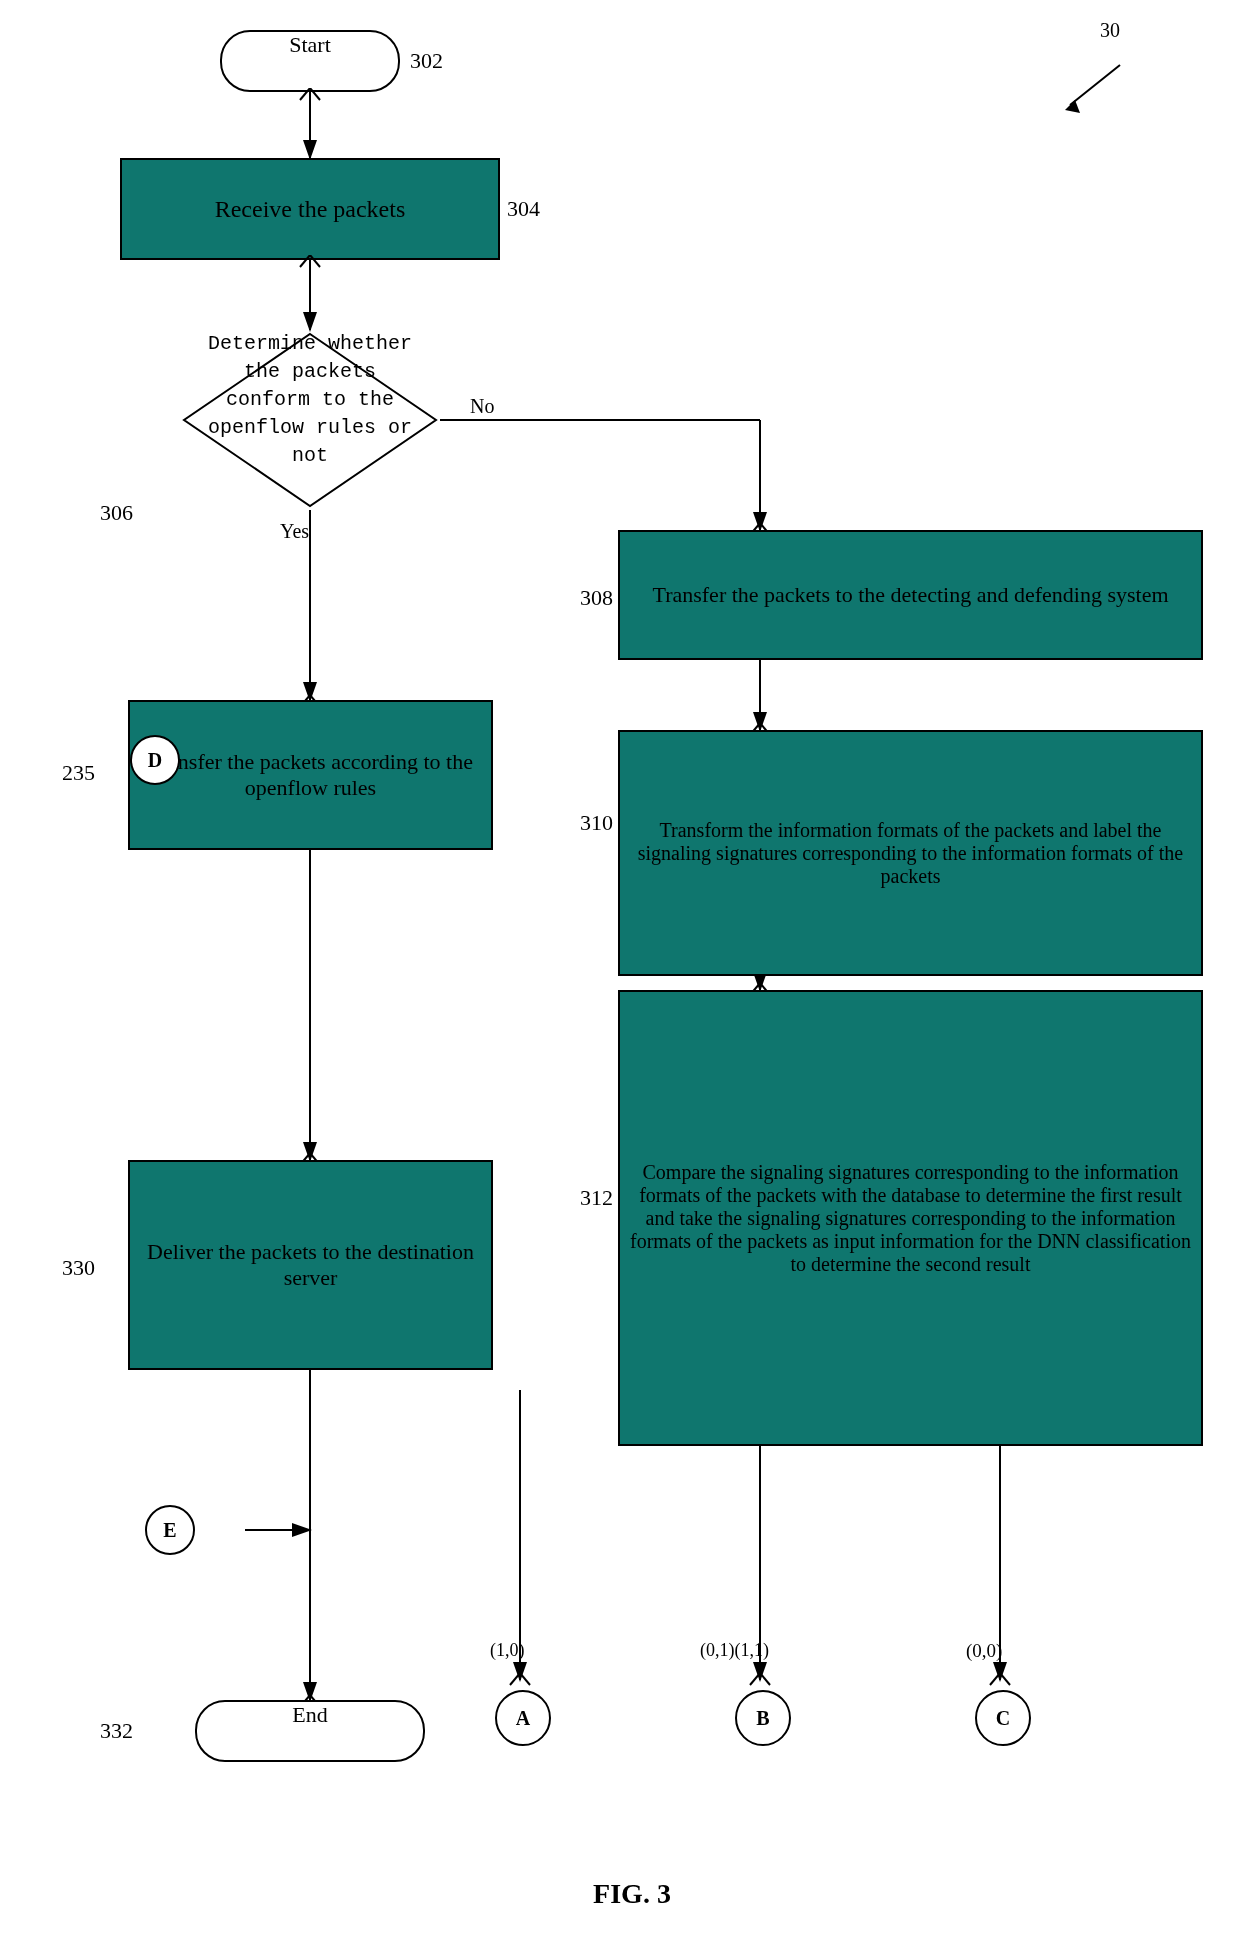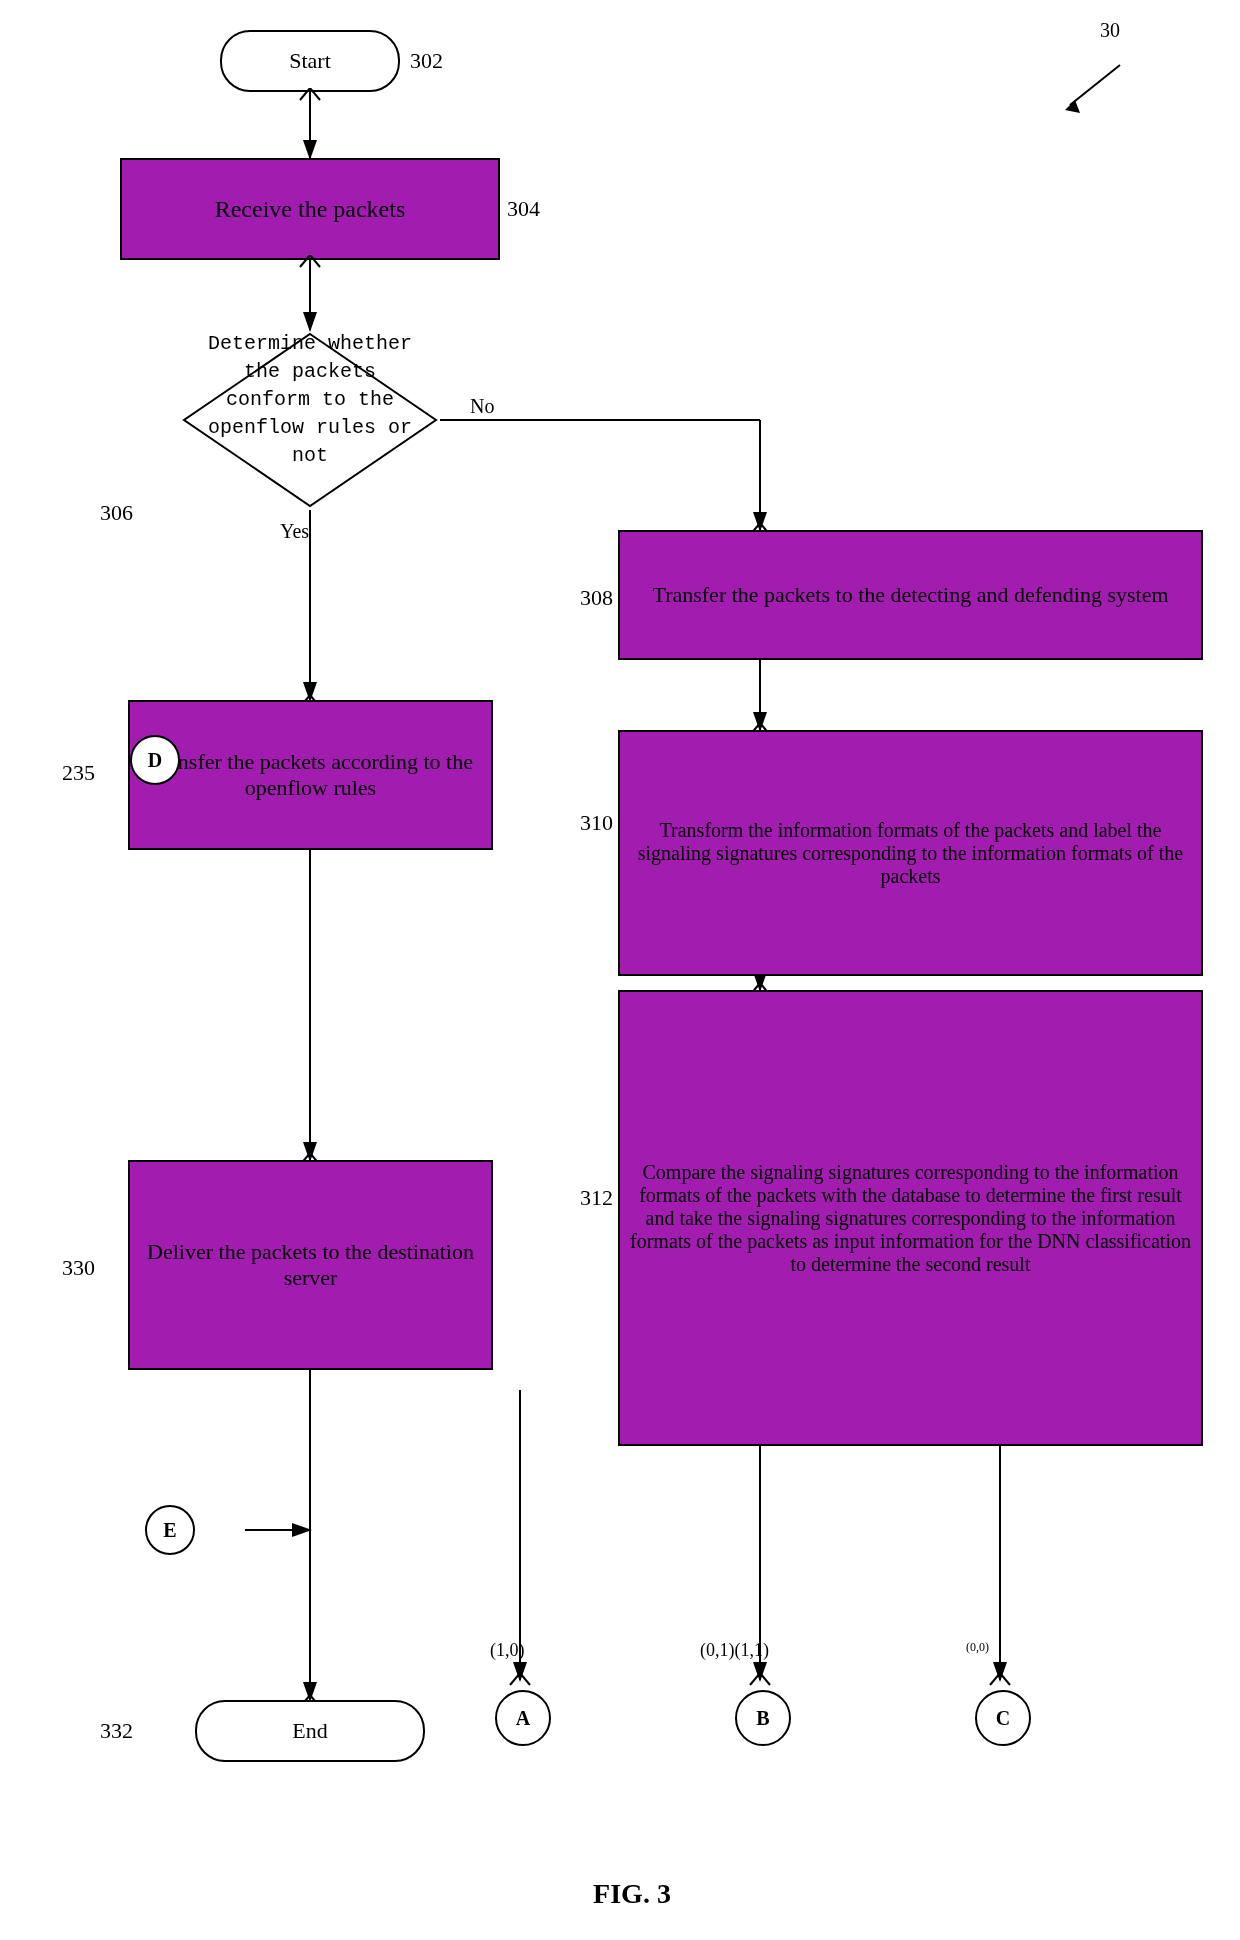--- a/index.html
+++ b/index.html
@@ -18,34 +18,33 @@
     }
     
     .fc-element {
       position: absolute;
     }
     
     .terminal {
       border: 2px solid #000;
       border-radius: 30px;
       display: flex;
-      align-items: center;
       justify-content: center;
       text-align: center;
       background: #fff;
       font-size: 22px;
     }
     
     .process {
       border: 2px solid #000;
       display: flex;
       align-items: center;
       justify-content: center;
       text-align: center;
-      background: #a21caf;
+      background: #0f766e;
       font-size: 22px;
       padding: 8px;
     }
     .diamond {
       width: 260px;
       height: 180px;
       position: relative;
       display: flex;
       align-items: flex-start;
       justify-content: center;
@@ -265,21 +264,21 @@
     <div>(0,1)(1,1)</div>
   </div>
   <svg style="position:absolute;top:1673px;left:745px;" width="30" height="20">
     <line x1="15" y1="0" x2="5" y2="12" stroke="#000" stroke-width="2"></line>
     <line x1="15" y1="0" x2="25" y2="12" stroke="#000" stroke-width="2"></line>
   </svg>
   <div class="fc-element circle-connector" style="left:735px; top:1690px; width:56px; height:56px;">
     <span>B</span>
   </div>
 
-  <div style="position:absolute; left:966px; top:1640px; font-size:12px; text-align:center;">
+  <div style="position:absolute; left:966px; top:1640px; font-size:19px; text-align:center;">
     <div>(0,0)</div>
   </div>
   <svg style="position:absolute;top:1673px;left:985px;" width="30" height="20">
     <line x1="15" y1="0" x2="5" y2="12" stroke="#000" stroke-width="2"></line>
     <line x1="15" y1="0" x2="25" y2="12" stroke="#000" stroke-width="2"></line>
   </svg>
   <div class="fc-element circle-connector" style="left:975px; top:1690px; width:56px; height:56px;">
     <span>C</span>
   </div>
 

